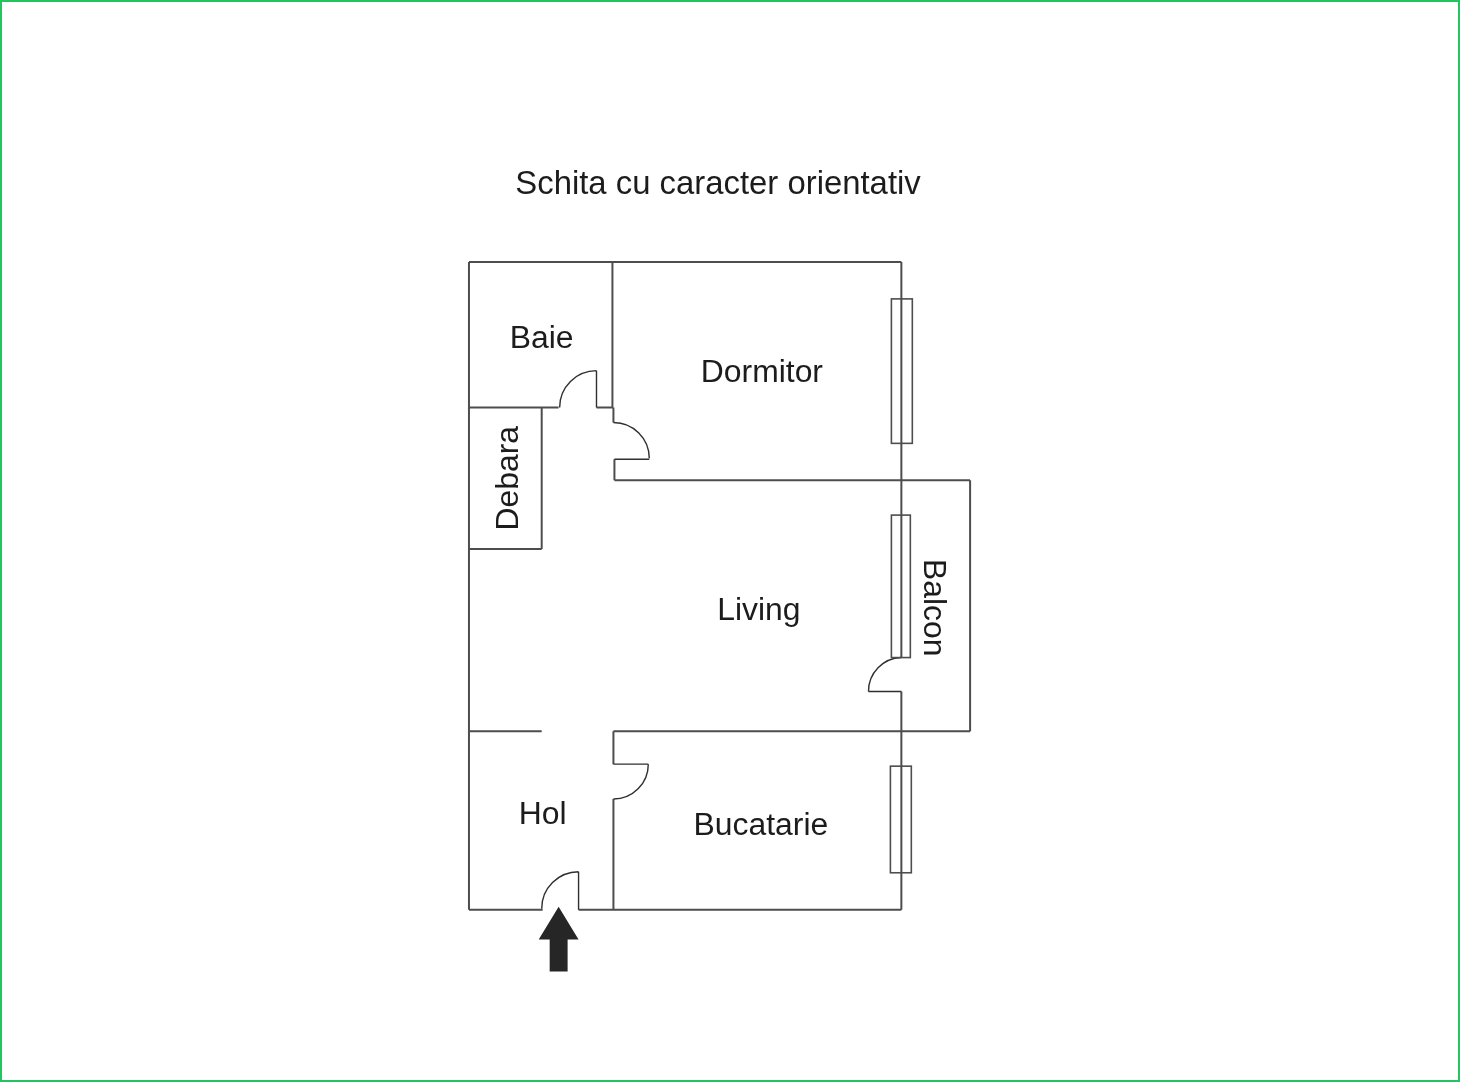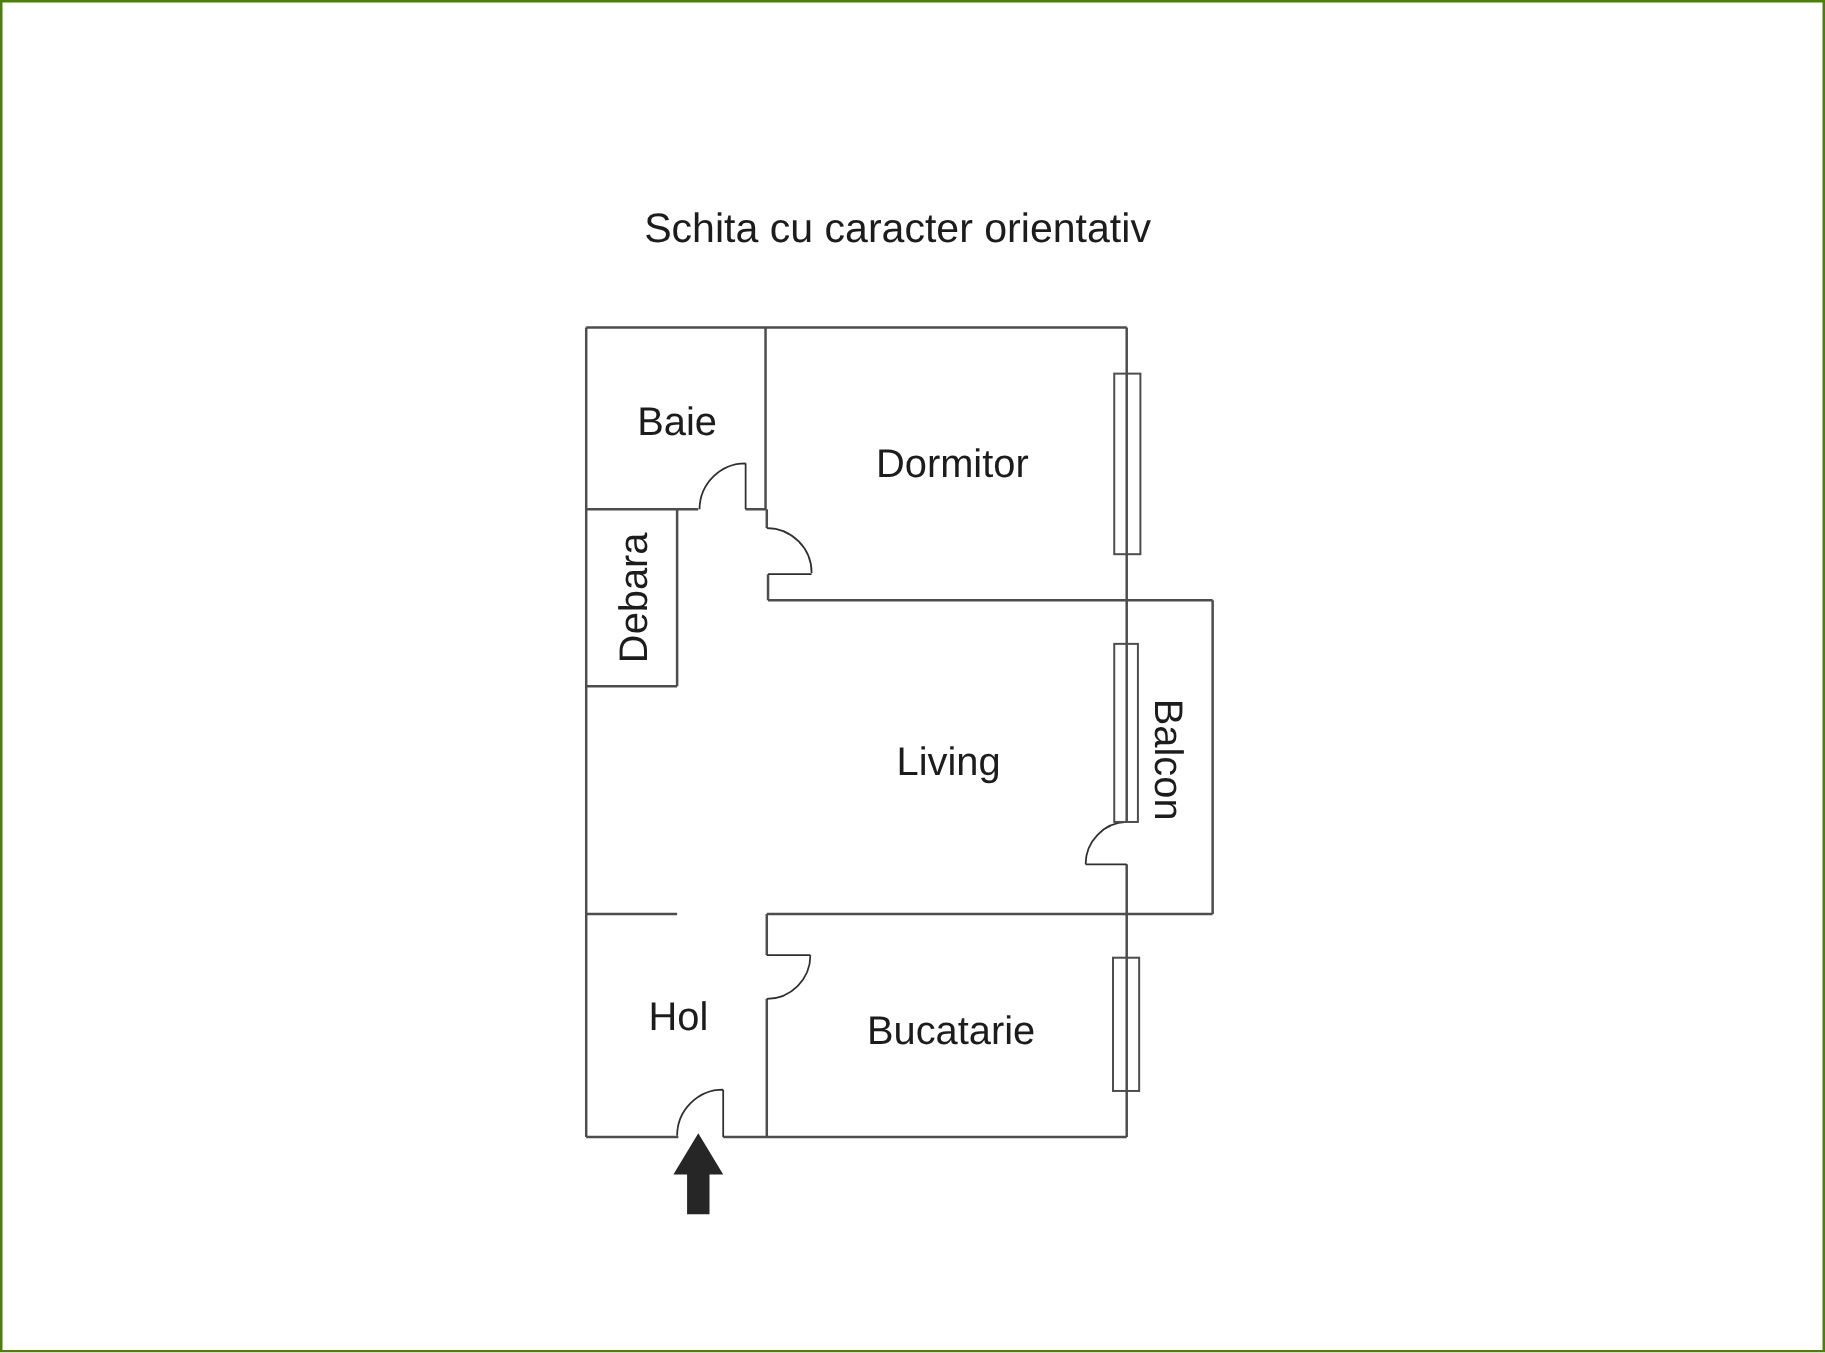--- a/index.html
+++ b/index.html
@@ -6,21 +6,21 @@
     margin: 0;
     padding: 0;
     background: #ffffff;
     font-family: "Liberation Sans", sans-serif;
   }
   #canvas {
     position: relative;
     width: 1460px;
     height: 1082px;
     box-sizing: border-box;
-    border: 2px solid #4d7c0f;
+    border: 2px solid #22c55e;
     background: #ffffff;
     overflow: hidden;
   }
   svg#plan {
     position: absolute;
     left: 0;
     top: 0;
     width: 100%;
     height: 100%;
   }

